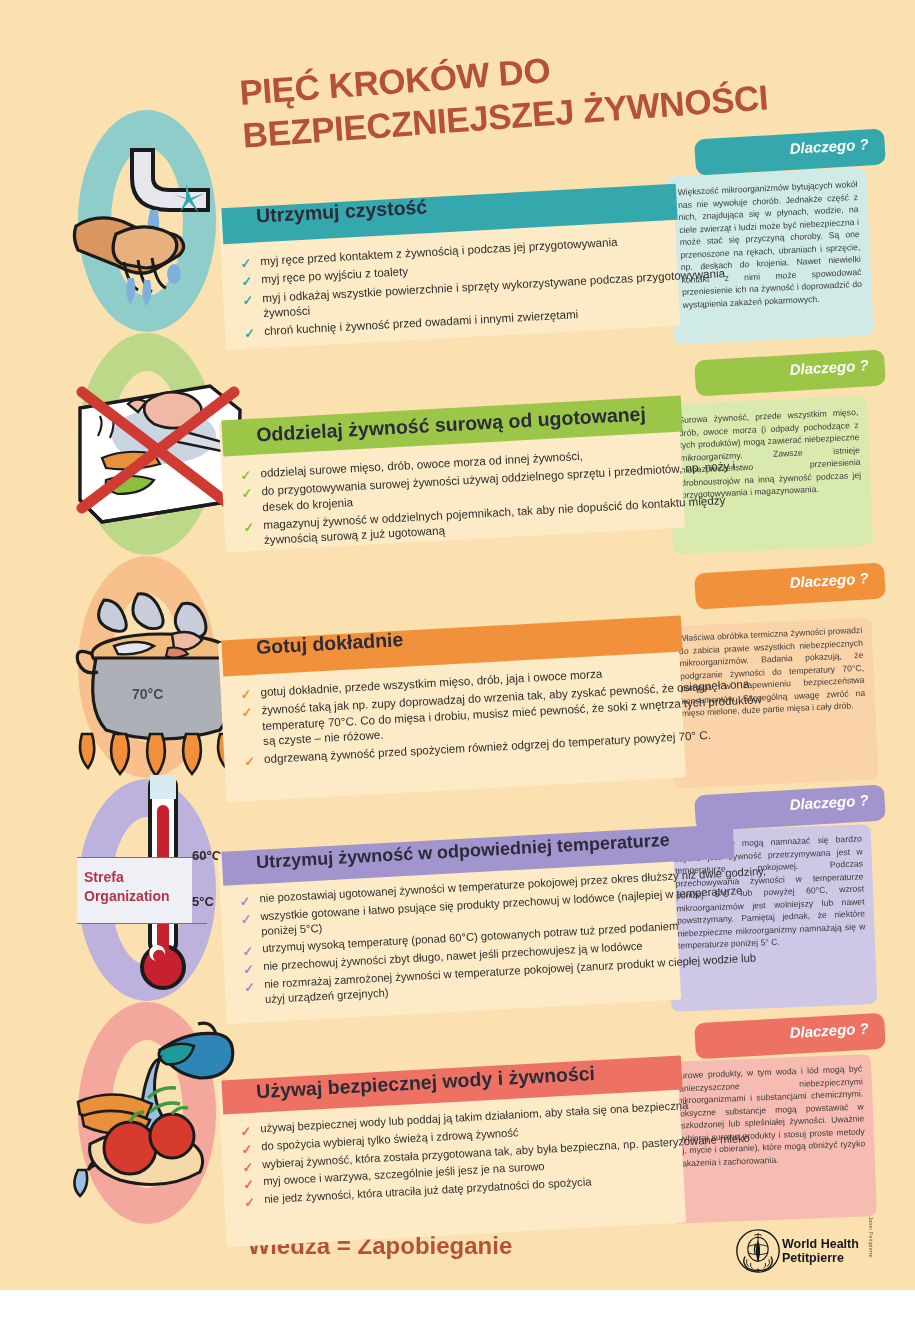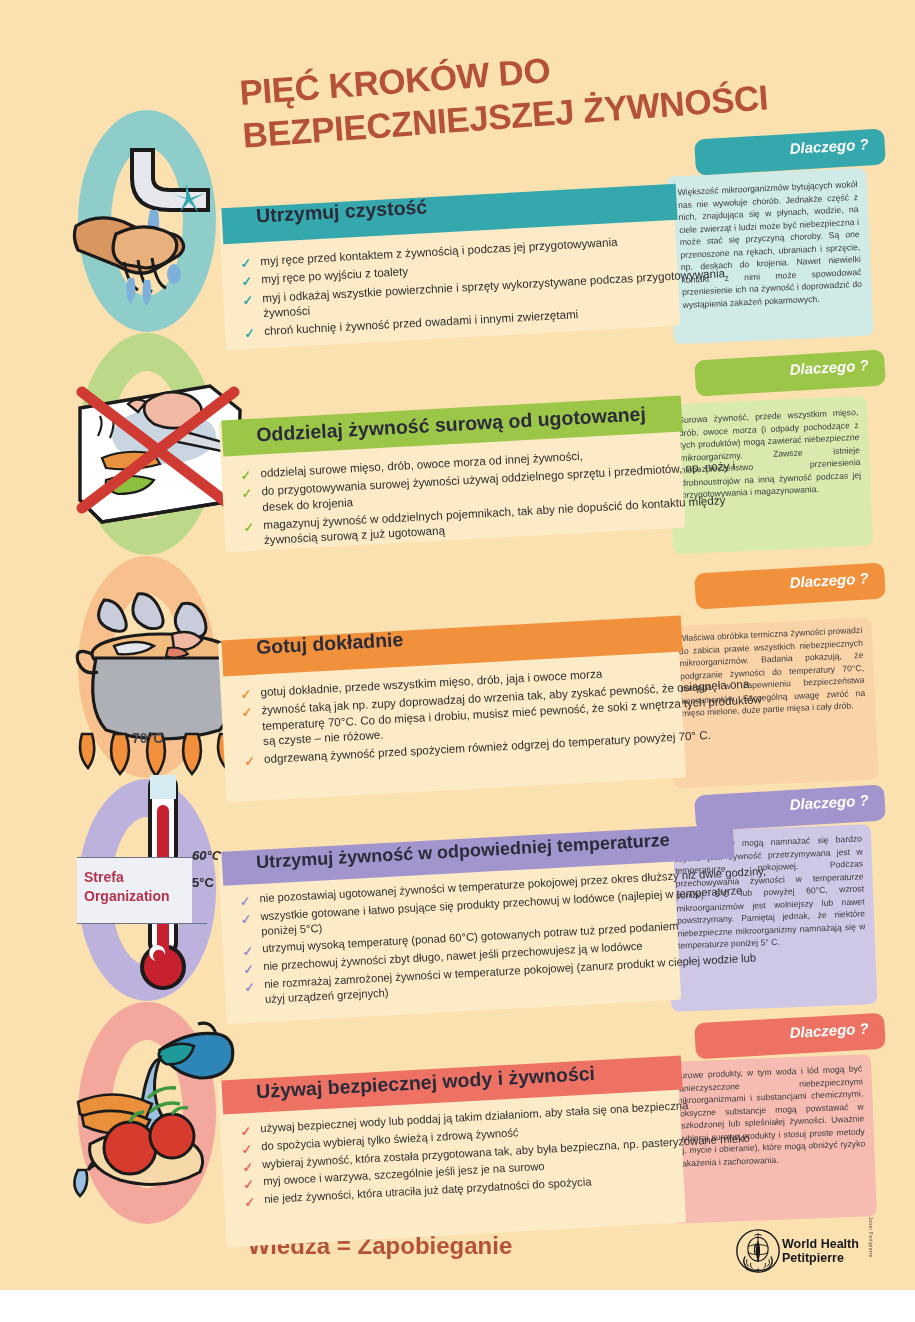--- a/index.html
+++ b/index.html
@@ -219,21 +219,21 @@
     <path d="M170 66 Q188 58 184 74 Q178 88 164 84" fill="none" stroke="#1b1b1b" stroke-width="3.2"></path>
     <path d="M52 58 Q76 50 92 58 Q78 68 56 66 Z" fill="#e3e6ec" stroke="#1b1b1b" stroke-width="2.4"></path>
     <path d="M110 46 Q130 40 140 52 Q128 66 112 60 Z" fill="#f0b9a4" stroke="#1b1b1b" stroke-width="2.4"></path>
     <path d="M106 60 Q120 58 126 66 Q114 72 104 68 Z" fill="#e07f6a" stroke="#1b1b1b" stroke-width="2"></path>
     <path d="M20 146 Q14 166 26 180 Q36 166 30 146 Z" fill="#f18f3b" stroke="#1b1b1b" stroke-width="2.6"></path>
     <path d="M52 146 Q44 170 58 186 Q72 170 64 146 Z" fill="#f18f3b" stroke="#1b1b1b" stroke-width="2.6"></path>
     <path d="M88 146 Q80 170 94 188 Q108 170 100 146 Z" fill="#f18f3b" stroke="#1b1b1b" stroke-width="2.6"></path>
     <path d="M124 146 Q116 170 130 186 Q144 170 136 146 Z" fill="#f18f3b" stroke="#1b1b1b" stroke-width="2.6"></path>
     <path d="M158 146 Q152 166 164 180 Q174 166 168 146 Z" fill="#f18f3b" stroke="#1b1b1b" stroke-width="2.6"></path>
   </svg>
-  <div class="potlabel" style="left:132px; top:686px;margin-top:44px;">70°C</div>
+  <div class="potlabel" style="left:132px; top:686px;">70°C</div>
 
   <div class="section">
     <div class="whybox" style="left:670px; top:622px; width:205px; height:162px; background:#fbd3a9; transform:rotate(-2.6deg);"></div>
     <div class="whytab" style="left:695px; top:568px; width:190px; height:36px; background:#f2913c; transform:rotate(-3.4deg);">
       <span>Dlaczego ?</span>
     </div>
     <div class="whytext" style="left:680px; top:628px; width:184px; transform:rotate(-2.6deg);">Właściwa obróbka termiczna żywności prowadzi do zabicia prawie wszystkich niebezpiecznych mikroorganizmów. Badania pokazują, że podgrzanie żywności do temperatury 70°C, pomaga w zapewnieniu bezpieczeństwa konsumentów. Szczególną uwagę zwróć na mięso mielone, duże partie mięsa i cały drób.</div>
 
     <div class="bodycard" style="left:222px; top:630px; width:460px; height:160px; transform:rotate(-3.1deg); background:#fcebc6;"></div>
     <div class="headband" style="left:222px; top:628px; width:460px; height:36px; background:#f2913c; transform:rotate(-3.1deg);"></div>
@@ -256,22 +256,22 @@
     <rect x="29" y="30" width="12" height="162" rx="6" fill="#c7202e"></rect>
     <path d="M28 186 a8 8 0 1 1 9 -6 a6 6 0 1 0 -9 6 z" fill="#ffffff"></path>
   </svg>
   <div id="dzbox" style="left:77px; top:858px; width:115px; height:66px;"></div>
   <div id="dztext" style="left:84px; top:868px;">
     <div>Strefa</div>
     <div>Organization</div>
   </div>
   <div style="position:absolute;left:77px;top:857px;width:130px;height:1px;background:#6f7280;z-index:3;"></div>
   <div style="position:absolute;left:77px;top:923px;width:130px;height:1px;background:#6f7280;z-index:3;"></div>
-  <div class="tlabel" style="left:192px; top:848px;font-style:italic;">60°C</div>
-  <div class="tlabel" style="left:192px; top:875px;">5°C</div>
+  <div class="tlabel" style="left:192px; top:848px;">60°C</div>
+  <div class="tlabel" style="left:192px; top:894px;">5°C</div>
 
   <div class="section">
     <div class="whybox" style="left:668px; top:828px; width:206px; height:180px; background:#cfc7e6; transform:rotate(-2.2deg);"></div>
     <div class="whytab" style="left:695px; top:790px; width:190px; height:36px; background:#a294cc; transform:rotate(-3.4deg);">
       <span>Dlaczego ?</span>
     </div>
     <div class="whytext" style="left:676px; top:836px; width:188px; transform:rotate(-2.2deg);">Mikroorganizmy mogą namnażać się bardzo szybko jeśli żywność przetrzymywana jest w temperaturze pokojowej. Podczas przechowywania żywności w temperaturze poniżej 5°C lub powyżej 60°C, wzrost mikroorganizmów jest wolniejszy lub nawet powstrzymany. Pamiętaj jednak, że niektóre niebezpieczne mikroorganizmy namnażają się w temperaturze poniżej 5° C.</div>
 
     <div class="bodycard" style="left:222px; top:842px; width:455px; height:170px; transform:rotate(-3.1deg); background:#fcebc6;"></div>
     <div class="headband" style="left:222px; top:838px; width:512px; height:34px; background:#a294cc; transform:rotate(-3.1deg);"></div>

